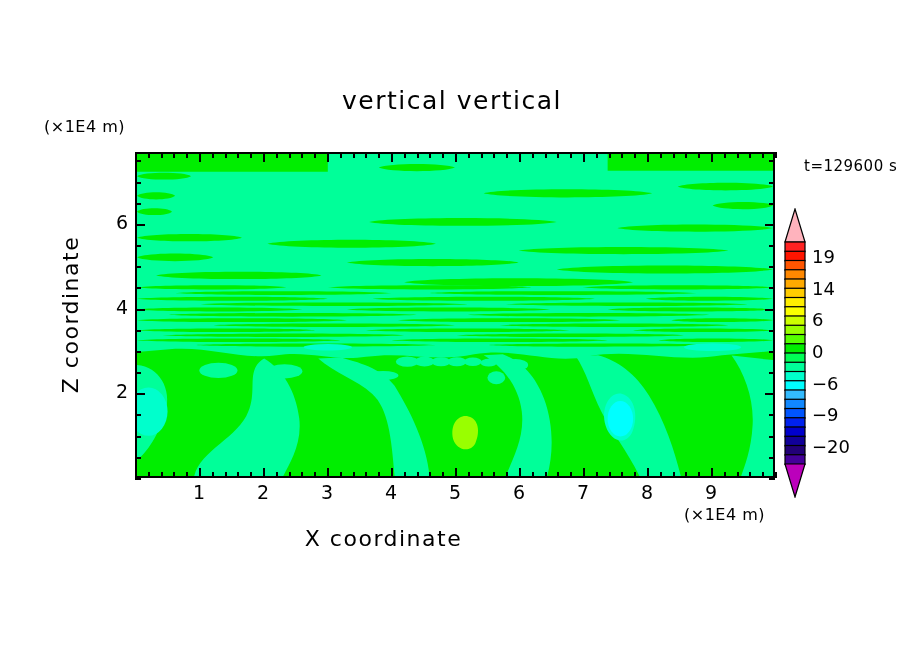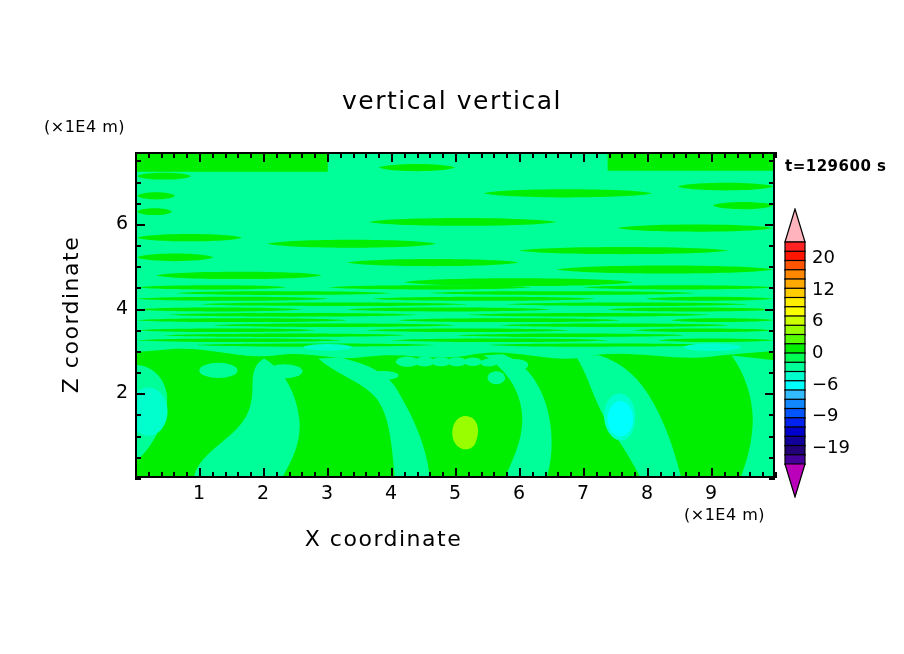--- a/index.html
+++ b/index.html
@@ -36,22 +36,22 @@
   
   #plot-frame{
     position:absolute; left:135px; top:152px; width:640px; height:326px;
     border:2px solid #000; box-sizing:border-box; overflow:hidden;
     background:#00ff99;
   }
   #plot-canvas{position:absolute;left:0;top:0;width:100%;height:100%;display:block;}
 
   
   #timestamp{
-    position:absolute; left:785px; top:157px;
-    font-size:15px; letter-spacing:0.5px; white-space:nowrap;font-weight:bold;
+    position:absolute; left:804px; top:157px;
+    font-size:15px; letter-spacing:0.5px; white-space:nowrap;
   }
 
   
   .tick{position:absolute;background:#000;}
   .tick.x-major{width:2px;height:10px;}
   .tick.x-minor{width:2px;height:6px;}
   .tick.y-major{height:2px;width:10px;}
   .tick.y-minor{height:2px;width:6px;}
 
   .xticklabel{
@@ -336,20 +336,20 @@
       <rect x="3" y="200.5" width="20" height="9.65" fill="#0055ff" stroke="#000" stroke-width="1.2"></rect>
       <rect x="3" y="209.75" width="20" height="9.65" fill="#0022ee" stroke="#000" stroke-width="1.2"></rect>
       <rect x="3" y="219" width="20" height="9.65" fill="#0000cc" stroke="#000" stroke-width="1.2"></rect>
       <rect x="3" y="228.25" width="20" height="9.65" fill="#110099" stroke="#000" stroke-width="1.2"></rect>
       <rect x="3" y="237.5" width="20" height="9.65" fill="#220077" stroke="#000" stroke-width="1.2"></rect>
       <rect x="3" y="246.75" width="20" height="9.65" fill="#440099" stroke="#000" stroke-width="1.2"></rect>
       <polygon points="13,289 23,256 3,256" fill="#bb00bb" stroke="#000" stroke-width="1.2"></polygon>
     </svg>
 </div>
 <div id="cbar-label-host">
-    <div class="cbarlabel" style="top: 257.857px;">20</div>
-    <div class="cbarlabel" style="top: 289.571px;">12</div>
+    <div class="cbarlabel" style="top: 257.857px;">19</div>
+    <div class="cbarlabel" style="top: 289.571px;">14</div>
     <div class="cbarlabel" style="top: 321.286px;">6</div>
     <div class="cbarlabel" style="top: 353px;">0</div>
     <div class="cbarlabel" style="top: 384.714px;">−6</div>
     <div class="cbarlabel" style="top: 416.429px;">−9</div>
-    <div class="cbarlabel" style="top: 448.143px;">−19</div>
+    <div class="cbarlabel" style="top: 448.143px;">−20</div>
   </div>
 
 </body></html>

